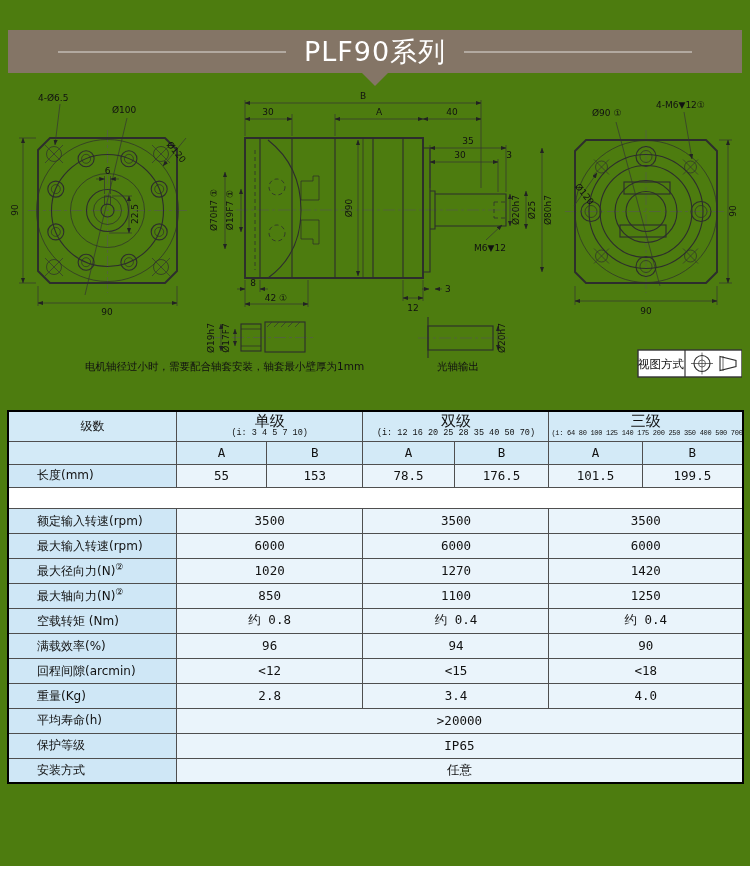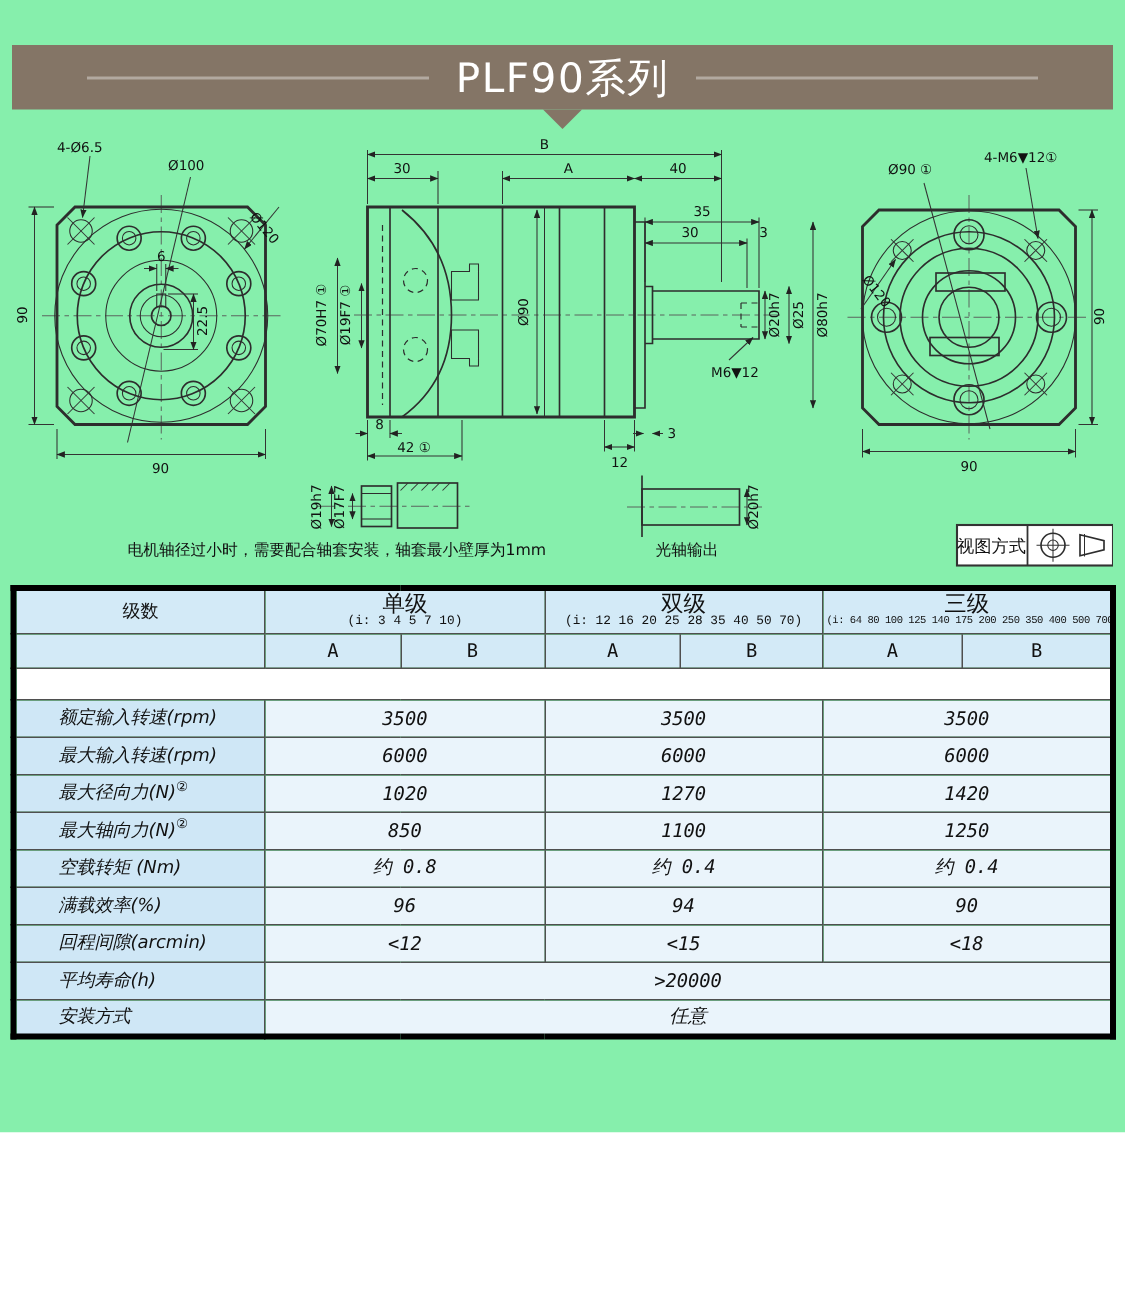--- a/index.html
+++ b/index.html
@@ -1,16 +1,16 @@
 <!DOCTYPE html>
 <html><head>
 <meta charset="utf-8">
 <style>
   html,body{margin:0;padding:0;background:#fff;}
-  .page{position:relative;width:750px;height:755px;background:#86efac;overflow:hidden;
+  .page{position:relative;width:750px;height:866px;background:#4d7c0f;overflow:hidden;
         font-family:"DejaVu Sans",sans-serif;color:#111;}
   
   .banner{position:absolute;left:8px;top:30px;width:734px;height:43px;background:#847566;
           display:flex;align-items:center;justify-content:center;}
   .banner .hline{height:2px;background:rgba(255,255,255,.38);width:228px;margin:0 18px;}
   .banner .title{color:#fff;font-size:27px;letter-spacing:1px;white-space:nowrap;}
   .banner-arrow{position:absolute;left:362px;top:73px;width:0;height:0;
           border-left:13px solid transparent;border-right:13px solid transparent;
           border-top:13px solid #847566;}
   
@@ -21,26 +21,26 @@
   .cl{stroke:#555;stroke-width:0.6;fill:none;stroke-dasharray:12 3 3 3;}
   .dsh{stroke-dasharray:4 3;stroke-width:0.8;}
   .dim{stroke:#333;stroke-width:0.7;fill:none;}
   text.d{font:9px "DejaVu Sans",sans-serif;fill:#111;}
   text.dn{font:10.5px "DejaVu Sans",sans-serif;fill:#111;}
   text.vb{font:11.5px "DejaVu Sans",sans-serif;fill:#111;}
   
   .spec{position:absolute;left:7px;top:390px;width:737px;border-collapse:collapse;
         table-layout:fixed;font-size:12px;}
   .spec td{border:1px solid #4f4f4f;padding:0 2px;overflow:hidden;white-space:nowrap;}
-  .spec{border:4px solid #000000;}
+  .spec{border:2px solid #000000;margin-top:20px;}
   .hd{background:#d3eaf7;text-align:center;}
   .lbl{background:#cfe7f6;text-align:left;padding-left:28px !important;}
   .val{background:#eaf4fb;text-align:center;font-family:"DejaVu Sans Mono",monospace;font-size:12.5px;}
   .spacer{background:#fff;height:20px;}
-  .r1{height:30px;} .r2{height:23px;} .r3{height:23px;} .rr{height:25px;font-style:italic;}
+  .r1{height:30px;} .r2{height:23px;} .r3{height:23px;} .rr{height:25px;}
   .gname{font-size:15px;line-height:13px;}
   .grat{font-family:Liberation Mono, monospace;font-size:8.5px;line-height:10px;}
   .g3 .grat{font-size:7px;letter-spacing:-0.3px;}
   .ab{font-family:"DejaVu Sans Mono",monospace;font-size:12.5px;}
   sup{font-size:9px;}
 </style>
 </head>
 <body>
 
 <div class="page">
@@ -334,20 +334,29 @@
     </tr>
     <tr class="r2">
       <td class="hd"></td>
       <td class="hd ab">A</td>
       <td class="hd ab">B</td>
       <td class="hd ab">A</td>
       <td class="hd ab">B</td>
       <td class="hd ab">A</td>
       <td class="hd ab">B</td>
     </tr>
+    <tr class="r3">
+      <td class="lbl hd">长度(mm)</td>
+      <td class="val">55</td>
+      <td class="val">153</td>
+      <td class="val">78.5</td>
+      <td class="val">176.5</td>
+      <td class="val">101.5</td>
+      <td class="val">199.5</td>
+    </tr>
     <tr>
           <td class="spacer" colspan="7"></td>
         </tr>
 
     <tr class="rr">
       <td class="lbl"><span>额定输入转速(rpm)</span><sup></sup></td>
       <td class="val" colspan="2">3500</td>
       <td class="val" colspan="2">3500</td>
       <td class="val" colspan="2">3500</td>
     </tr>
@@ -380,24 +389,34 @@
       <td class="val" colspan="2">96</td>
       <td class="val" colspan="2">94</td>
       <td class="val" colspan="2">90</td>
     </tr>
     <tr class="rr">
       <td class="lbl"><span>回程间隙(arcmin)</span><sup></sup></td>
       <td class="val" colspan="2">&lt;12</td>
       <td class="val" colspan="2">&lt;15</td>
       <td class="val" colspan="2">&lt;18</td>
     </tr>
+    <tr class="rr">
+      <td class="lbl"><span>重量(Kg)</span><sup></sup></td>
+      <td class="val" colspan="2">2.8</td>
+      <td class="val" colspan="2">3.4</td>
+      <td class="val" colspan="2">4.0</td>
+    </tr>
 
     <tr class="rr">
       <td class="lbl">平均寿命(h)</td>
       <td class="val" colspan="6">&gt;20000</td>
+    </tr>
+    <tr class="rr">
+      <td class="lbl">保护等级</td>
+      <td class="val" colspan="6">IP65</td>
     </tr>
     <tr class="rr">
       <td class="lbl">安装方式</td>
       <td class="val" colspan="6">任意</td>
     </tr>
   </tbody>
     </table>
 </div>
 
 </body></html>

